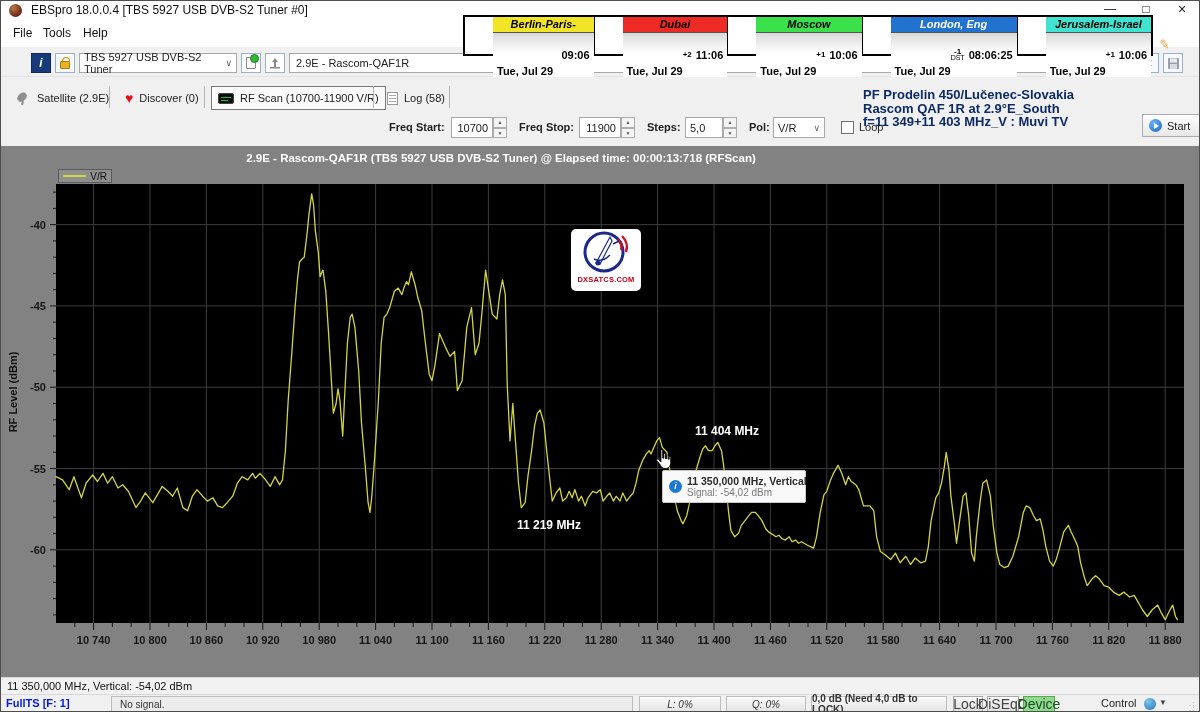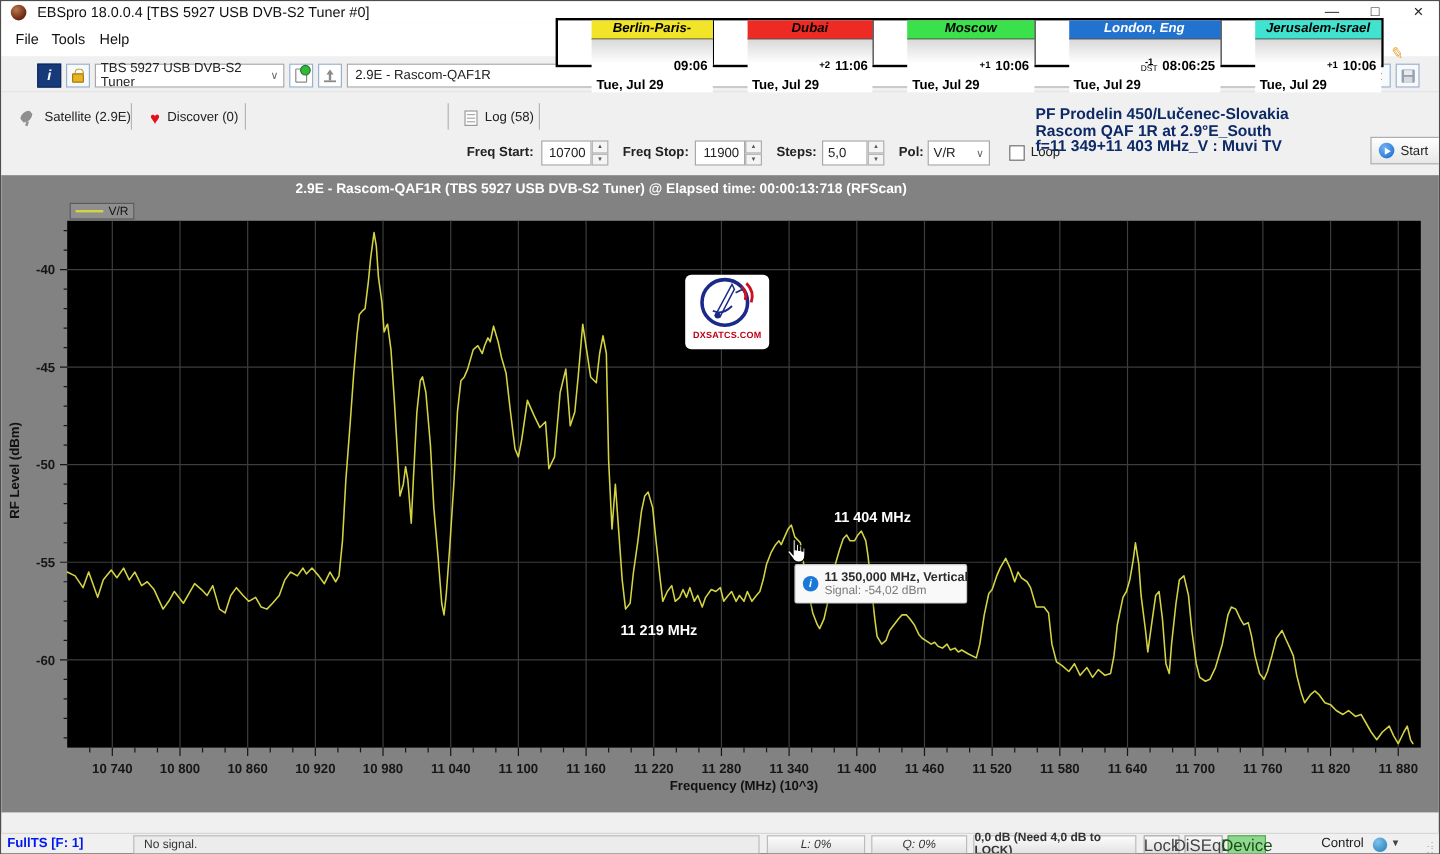--- a/index.html
+++ b/index.html
@@ -223,20 +223,24 @@
         <rect x="6.5" y="10" width="2" height="4" fill="#8f8f8f" transform="rotate(18 7.5 12)"></rect>
       </svg>
       <span>Satellite (2.9E)</span>
     </div>
     <div class="tabsep" style="left:108px"></div>
     <div class="tab" style="left:118px">
       <span class="heart-ico">♥</span>
       <span>Discover (0)</span>
     </div>
     <div class="tabsep" style="left:203px"></div>
+    <div class="tab selected" style="left:210px">
+      <div class="rf-ico"></div>
+      <span>RF Scan (10700-11900 V/R)</span>
+    </div>
     <div class="tabsep" style="left:372px"></div>
     <div class="tab" style="left:380px">
       <div class="log-ico"></div>
       <span>Log (58)</span>
     </div>
     <div class="tabsep" style="left:448px"></div>
   </div>
 
   <div class="controls">
     <div class="ctl-label" style="left:388px">Freq Start:</div>
@@ -417,21 +421,20 @@
         <text x="45" y="245.24074074074073" text-anchor="end">-50</text>
         <text x="45" y="326.537037037037" text-anchor="end">-55</text>
         <text x="45" y="407.8333333333333" text-anchor="end">-60</text>
         <polyline points="55.0,330.7 61.6,333.9 68.2,343.7 72.9,330.7 80.4,351.8 85.1,337.2 91.7,329.0 96.4,335.5 102.0,327.4 106.7,337.2 111.4,330.7 117.0,342.0 121.7,338.8 127.4,345.3 134.9,361.6 139.6,355.1 144.3,346.9 151.8,356.7 157.5,346.9 161.2,340.4 166.9,345.3 171.6,350.2 176.3,342.0 181.9,361.6 186.6,364.8 191.3,350.2 196.0,343.7 201.6,350.2 206.3,355.1 212.0,351.8 216.7,359.9 221.4,361.6 226.1,356.7 231.7,350.2 236.4,337.2 241.1,330.7 246.8,333.9 251.5,327.4 254.3,332.3 259.0,327.4 264.6,333.9 269.3,340.4 274.0,330.7 278.7,338.8 281.5,333.9 284.4,304.7 287.2,254.2 290.9,205.5 293.8,164.8 296.6,132.3 298.5,116.0 301.3,112.8 303.2,111.2 306.0,88.4 307.9,68.9 310.7,47.8 312.6,59.1 314.4,85.2 317.3,106.3 319.1,130.7 321.0,125.8 322.0,124.2 324.8,145.3 327.6,187.6 330.4,234.7 332.3,267.3 335.1,257.5 337.0,242.9 338.9,254.2 341.7,290.0 343.6,251.0 346.4,197.3 349.2,171.3 351.1,168.1 353.9,181.1 357.7,225.0 360.5,277.0 364.3,320.9 367.1,356.7 369.0,366.4 370.8,350.2 373.7,311.2 377.4,254.2 380.2,197.3 383.1,171.3 385.9,168.1 388.7,161.6 391.5,151.8 393.4,145.3 397.2,142.1 400.9,148.6 402.8,142.1 405.6,135.6 407.5,138.8 410.3,125.8 414.1,138.8 416.9,151.8 420.7,164.8 424.4,197.3 428.2,228.2 431.0,234.7 433.8,220.1 438.5,187.6 444.2,200.6 448.9,210.3 453.6,205.5 456.4,244.5 461.1,234.7 465.8,181.1 470.5,161.6 474.2,208.7 478.0,197.3 480.8,168.1 484.6,124.2 488.3,148.6 491.2,168.1 495.9,173.0 498.7,148.6 501.5,133.9 504.3,148.6 506.2,238.0 509.0,294.9 511.8,257.5 514.7,298.1 517.5,337.2 520.3,361.6 524.1,356.7 526.9,330.7 530.6,304.7 533.5,280.3 536.3,267.3 539.1,264.0 542.9,277.0 545.7,304.7 549.4,338.8 551.3,355.1 555.1,346.9 558.8,342.0 561.7,355.1 565.4,351.8 568.2,345.3 571.1,351.8 573.9,343.7 577.6,355.1 580.5,350.2 584.2,359.9 587.0,351.8 591.7,345.3 595.5,346.9 599.3,343.7 602.1,355.1 605.8,350.2 608.7,346.9 612.4,355.1 615.2,350.2 619.0,355.1 621.8,346.9 625.6,355.1 629.3,350.2 632.2,346.9 635.0,337.2 637.8,324.2 641.6,314.4 645.3,307.9 648.1,304.7 650.0,307.9 652.8,301.4 655.7,294.9 658.5,291.6 661.3,301.4 666.0,306.3 669.8,330.7 672.6,346.9 676.3,364.8 680.1,374.6 682.0,377.8 685.7,369.7 688.6,356.7 692.3,338.8 695.1,324.2 698.9,311.2 701.7,303.0 704.5,299.8 707.4,304.7 711.1,304.7 713.9,299.8 716.8,296.5 720.5,304.7 722.4,317.7 725.2,343.7 728.0,369.7 729.9,384.3 733.7,390.8 737.4,387.6 740.3,379.4 744.0,374.6 747.8,369.7 750.6,366.4 754.4,366.4 757.2,369.7 760.9,374.6 764.7,382.7 767.5,385.9 770.3,387.6 775.0,390.8 777.9,389.2 780.7,392.5 784.4,394.1 788.2,390.8 791.0,395.7 794.8,394.1 797.6,397.3 800.4,395.7 806.1,399.0 812.6,402.2 815.5,390.8 819.2,366.4 823.0,348.6 825.8,345.3 829.6,333.9 832.4,327.4 837.1,319.3 840.8,327.4 844.6,338.8 847.4,330.7 850.2,335.5 854.9,338.8 857.8,343.7 862.5,359.9 865.3,359.9 869.0,359.9 872.8,364.8 875.6,390.8 879.4,405.5 884.1,408.7 889.7,413.6 894.4,407.1 899.1,416.8 904.8,410.3 909.5,418.5 914.2,412.0 919.8,416.8 924.5,415.2 927.3,400.6 930.1,374.6 934.8,351.8 937.7,346.9 940.5,337.2 943.3,320.9 945.2,306.3 948.0,324.2 949.9,350.2 953.6,379.4 955.5,397.3 959.3,369.7 962.1,350.2 964.9,346.9 967.7,369.7 970.6,407.1 973.4,415.2 975.3,390.8 979.0,356.7 981.8,337.2 985.6,333.9 989.4,350.2 992.2,379.4 995.9,407.1 998.8,418.5 1003.5,421.7 1007.2,420.1 1011.9,410.3 1017.6,390.8 1022.3,366.4 1025.1,359.9 1028.8,361.6 1032.6,369.7 1035.4,374.6 1039.2,372.9 1042.0,384.3 1044.8,400.6 1048.6,415.2 1052.3,420.1 1055.2,413.6 1058.9,400.6 1062.7,385.9 1067.4,379.4 1070.2,385.9 1074.0,394.1 1076.8,400.6 1079.6,416.8 1083.4,431.5 1086.2,439.6 1090.9,433.1 1094.6,429.8 1098.4,433.1 1103.1,439.6 1107.8,441.2 1112.5,446.1 1118.1,449.4 1122.8,446.1 1128.5,451.0 1133.2,449.4 1136.0,454.2 1141.6,464.0 1146.3,470.5 1151.0,464.0 1156.7,459.1 1160.4,467.2 1164.2,473.7 1168.9,464.0 1171.7,459.1 1174.5,470.5 1176.4,473.7" fill="none" stroke="#d4d442" stroke-width="1.3" stroke-linejoin="round" stroke-linecap="round"></polyline>
       </svg>
     <div class="legend">
       <div class="legend-line" id="legend-line" style="background: rgb(212, 212, 66);"></div>
       <div class="legend-label">V/R</div>
     </div>
     <div class="y-axis-title">RF Level (dBm)</div>
-    <div class="x-axis-title">Frequency (MHz) (10^3)</div>
     <div class="annotation ann-11404">11 404 MHz</div>
     <div class="annotation ann-11219">11 219 MHz</div>
 
     <div class="logo">
       <svg width="52" height="48" viewBox="0 0 52 48">
         <circle cx="24" cy="23" r="19" fill="none" stroke="#1b2a8a" stroke-width="3"></circle>
         <path d="M16 34 L30 8 L32 12 L20 35 Z" fill="#fff" stroke="#1b2a8a" stroke-width="1.2"></path>
         <path d="M14 30 Q22 34 30 26" fill="none" stroke="#1b2a8a" stroke-width="1.5"></path>
         <circle cx="18" cy="34" r="2.5" fill="#1b2a8a"></circle>
         <path d="M38 10 q5 5 3 11" fill="none" stroke="#cc1122" stroke-width="2.4"></path>
@@ -447,20 +450,23 @@
 
     <div class="tooltip">
       <div class="info-ico">i</div>
       <div>
         <div class="tt-line1">11 350,000 MHz, Vertical</div>
         <div class="tt-line2">Signal: -54,02 dBm</div>
       </div>
     </div>
   </div>
 
+  <div class="statusline">
+    <span>11 350,000 MHz, Vertical: -54,02 dBm</span>
+  </div>
 
   <div class="bottombar">
     <a class="fullts">FullTS [F: 1]</a>
     <div class="bfield sunken" style="left:110px;width:522px">No signal.</div>
     <div class="bfield" style="left:638px;width:82px;font-style:italic">L: 0%</div>
     <div class="bfield" style="left:725px;width:80px;font-style:italic">Q: 0%</div>
     <div class="bfield" style="left:810px;width:136px;font-weight:700">0,0 dB (Need 4,0 dB to LOCK)</div>
     <div class="bbtn" style="left:952px;width:30px">Lock</div>
     <div class="bbtn" style="left:986px;width:32px">DiSEqC</div>
     <div class="bbtn device" style="left:1022px;width:32px">Device</div>

